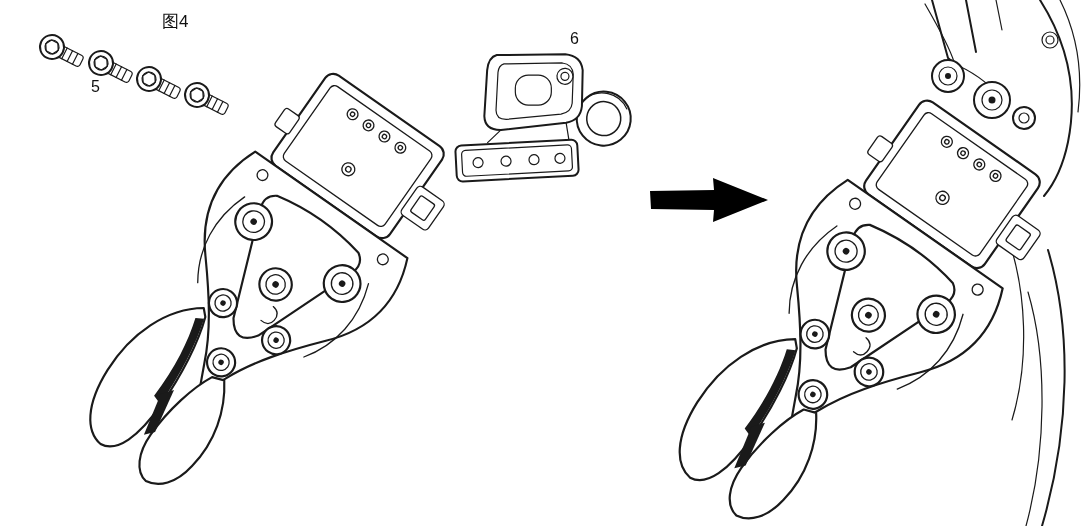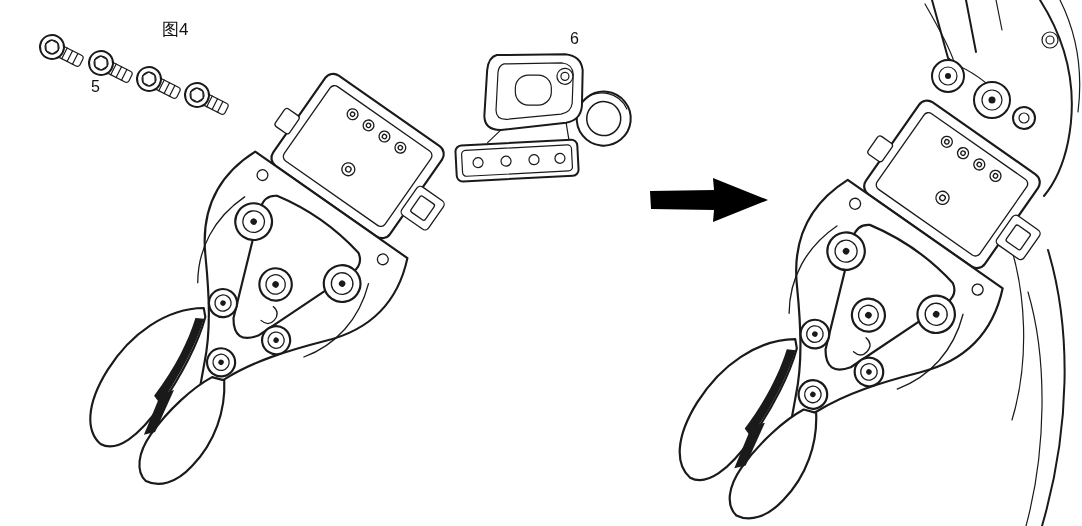--- a/index.html
+++ b/index.html
@@ -24,21 +24,21 @@
   .w15{stroke-width:1.5;}
   .w1{stroke-width:1.2;}
   .arrow{fill:var(--arrow);stroke:none;}
   .label{
     position:absolute;
     color:var(--label_text);
     font-family:"Liberation Sans", sans-serif;
     user-select:none;
     white-space:nowrap;
   }
-  #fig-label{left:162px;top:10px;font-size:17px;margin-top:8px;}
+  #fig-label{left:162px;top:10px;font-size:17px;}
   #label-5{left:91px;top:78px;font-size:16px;}
   #label-6{left:570px;top:30px;font-size:16px;}
 </style>
 </head>
 <body>
 
 <div class="canvas">
 
   <svg width="1082" height="526" viewBox="0 0 1082 526">
 

